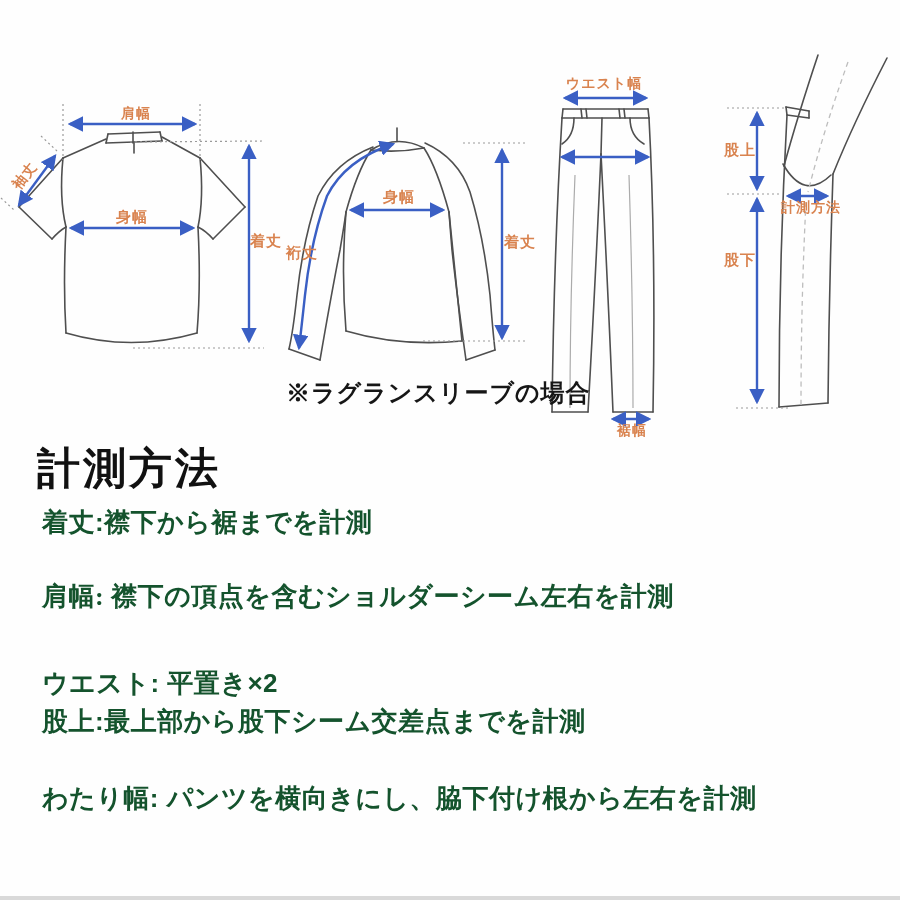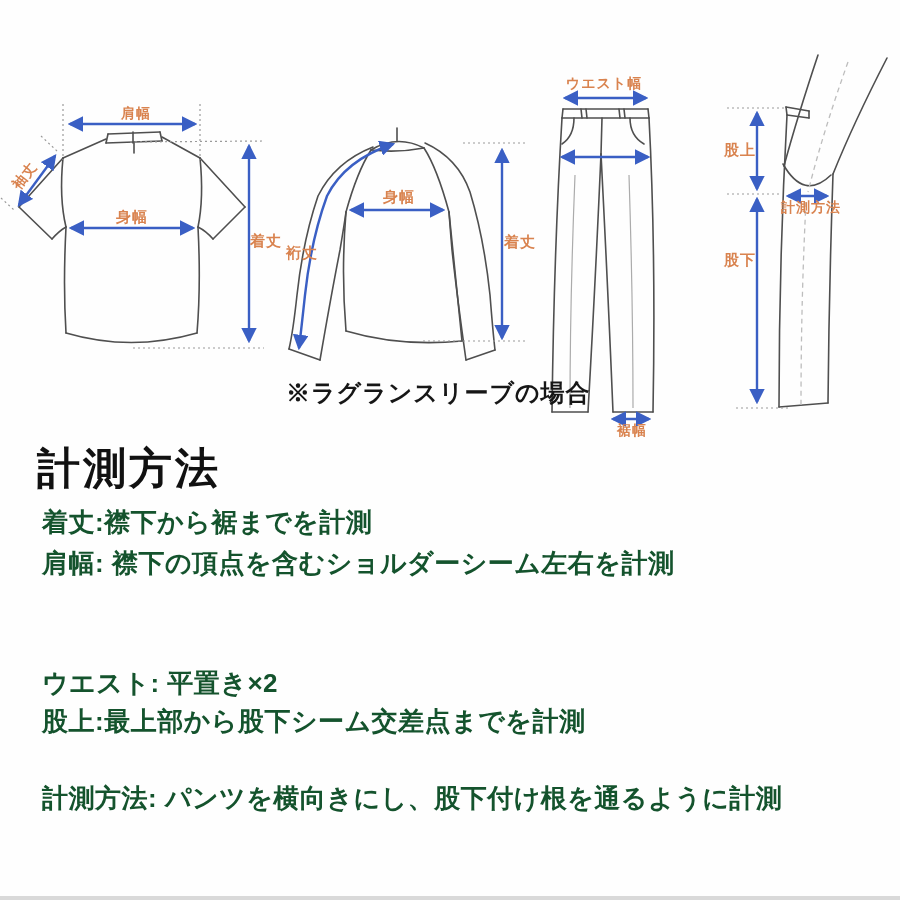--- a/index.html
+++ b/index.html
@@ -171,20 +171,20 @@
   <span class="lbl small" style="left:604px;top:84px;text-align:right;">ウエスト幅</span>
   <span class="lbl small" style="left:632px;top:431px;">裾幅</span>
 
   <span class="lbl" style="left:740px;top:150px;">股上</span>
   <span class="lbl small" style="left:811px;top:208px;">計測方法</span>
   <span class="lbl" style="left:740px;top:260px;">股下</span>
 
   <div class="title">計測方法</div>
 
   <div class="mline" style="top:505px;">着丈:襟下から裾までを計測</div>
-  <div class="mline" style="top:546px;">肩幅: 襟下の頂点を含むショルダーシーム左右を計測</div>
+  <div class="mline" style="top:579px;font-family:Liberation Serif, serif;">肩幅: 襟下の頂点を含むショルダーシーム左右を計測</div>
 
   <div class="mline" style="top:666px;">ウエスト: 平置き×2</div>
   <div class="mline" style="top:704px;">股上:最上部から股下シーム交差点までを計測</div>
-  <div class="mline" style="top:781px;">計測方法: パンツを横向きにし、股下付け根を通るように計測</div>
+  <div class="mline" style="top:781px;">わたり幅: パンツを横向きにし、脇下付け根から左右を計測</div>
 
   <div class="bottom-bar"></div>
 </div>
 
 </body></html>

